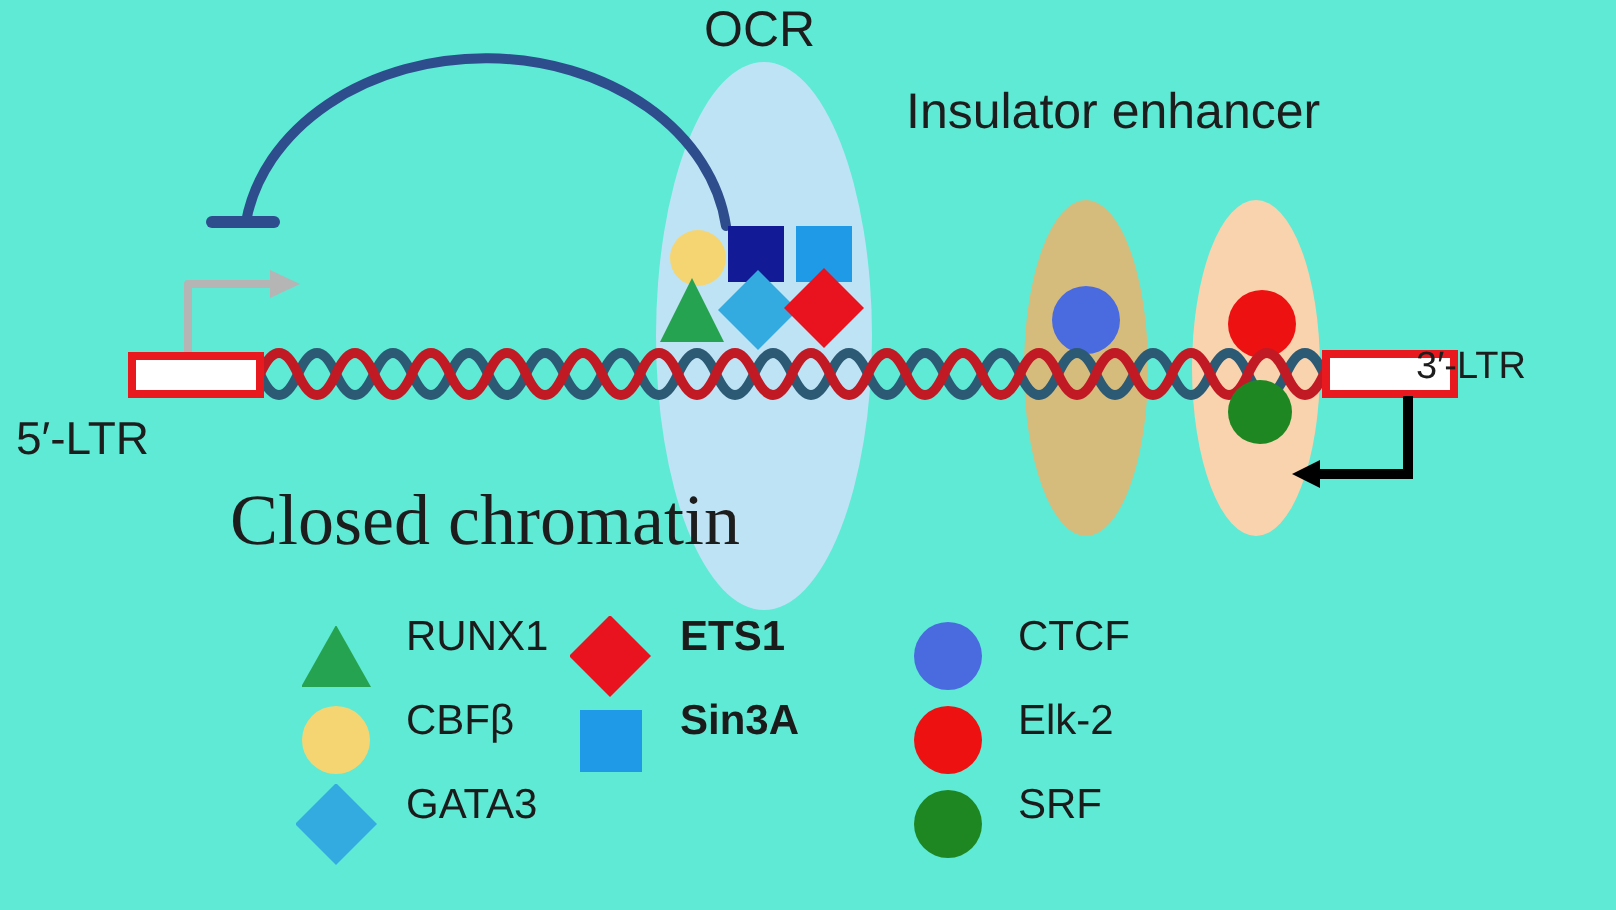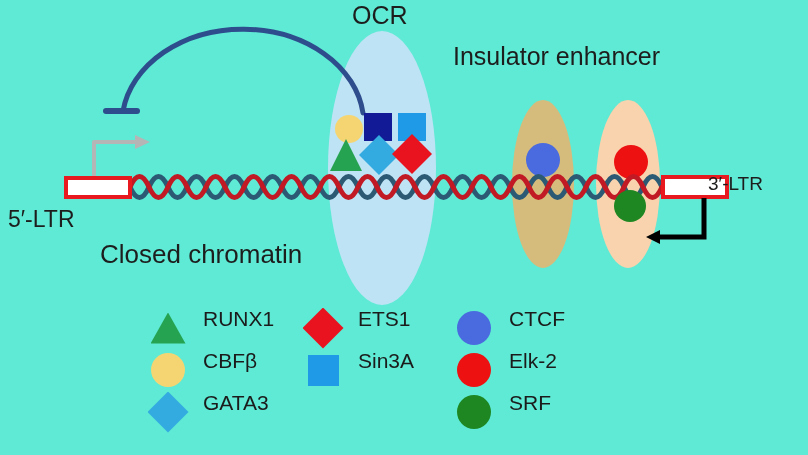--- a/index.html
+++ b/index.html
@@ -4,28 +4,28 @@
 <style>
   html,body{margin:0;padding:0;background:#ffffff;}
   .canvas{
     position:relative;width:808px;height:455px;background:#5eead4;overflow:hidden;
     font-family:"Liberation Sans", sans-serif;color:#1d1d1d;
   }
   .diagram-svg{position:absolute;left:0;top:0;z-index:1;}
   .lbl{position:absolute;z-index:2;white-space:nowrap;color:#1d1d1d;}
   .lbl-ocr{left:352px;top:1px;font-size:25px;}
   .lbl-insulator{left:453px;top:42px;font-size:25px;}
-  .lbl-closed{left:100px;top:239px;font-size:26px;}
+  .lbl-closed{left:115px;top:239px;font-size:36px;font-family:Liberation Serif, serif;}
   .lbl-ltr5{left:8px;top:206px;font-size:23px;}
   .lbl-ltr3{left:708px;top:141px;font-size:19px;margin-top:32px;}
 
   
   .legend-col{position:absolute;top:307px;z-index:2;display:flex;flex-direction:column;}
   .legend-col-1{left:146px;}
-  .legend-col-2{left:301px;}
+  .legend-col-2{left:283px;font-weight:bold;}
   .legend-col-3{left:452px;}
   .legend-item{display:flex;align-items:flex-start;height:42px;}
   .icon-box{width:44px;height:42px;display:flex;align-items:center;justify-content:center;flex:0 0 44px;}
   .legend-label{margin-left:13px;font-size:21px;color:#1b1b1b;}
   .shape{display:block;}
   .shape-triangle{width:35px;height:31px;clip-path:polygon(50% 0,100% 100%,0 100%);}
   .shape-circle{width:34px;height:34px;border-radius:50%;}
   .shape-diamond{width:41px;height:41px;clip-path:polygon(50% 0,100% 50%,50% 100%,0 50%);}
   .shape-square{width:31px;height:31px;}
 </style>

